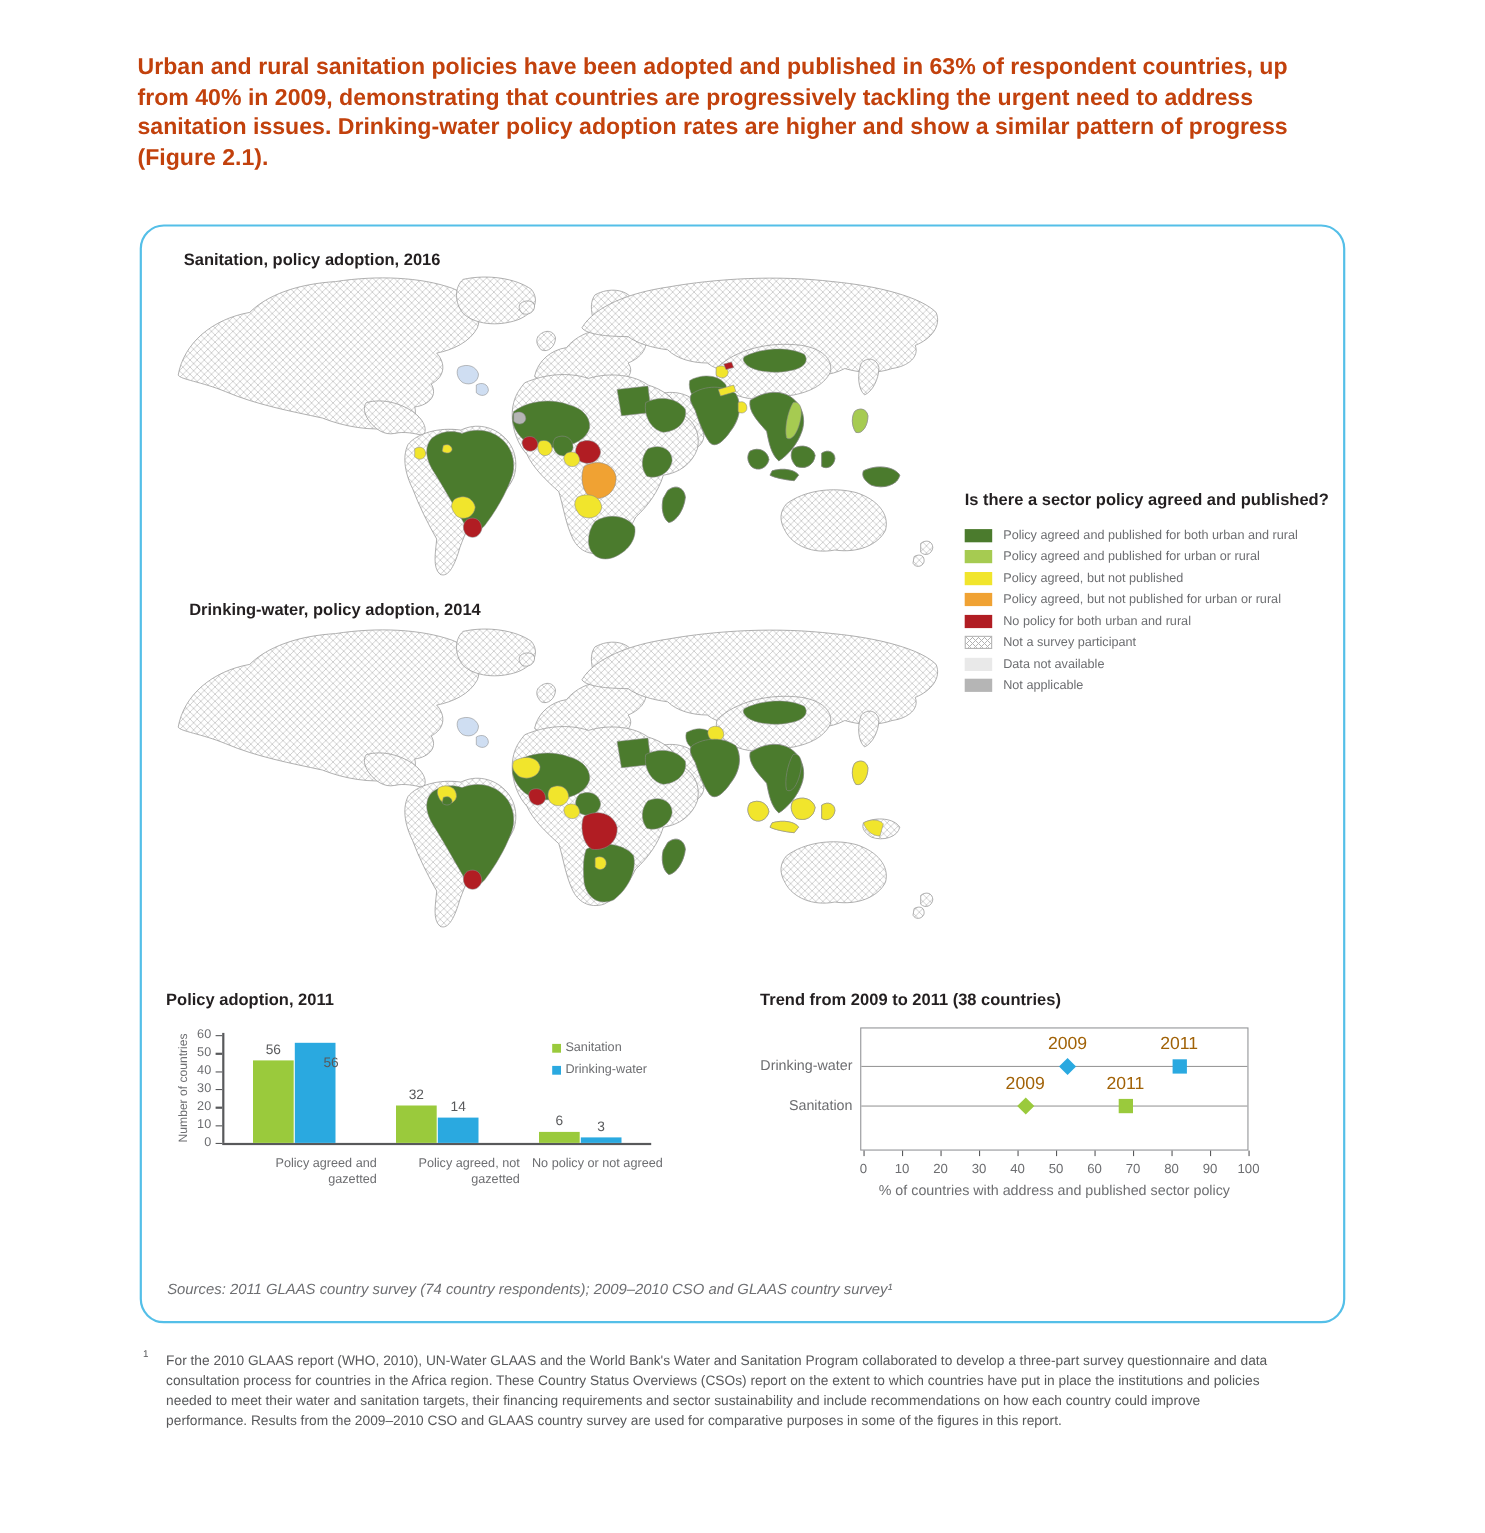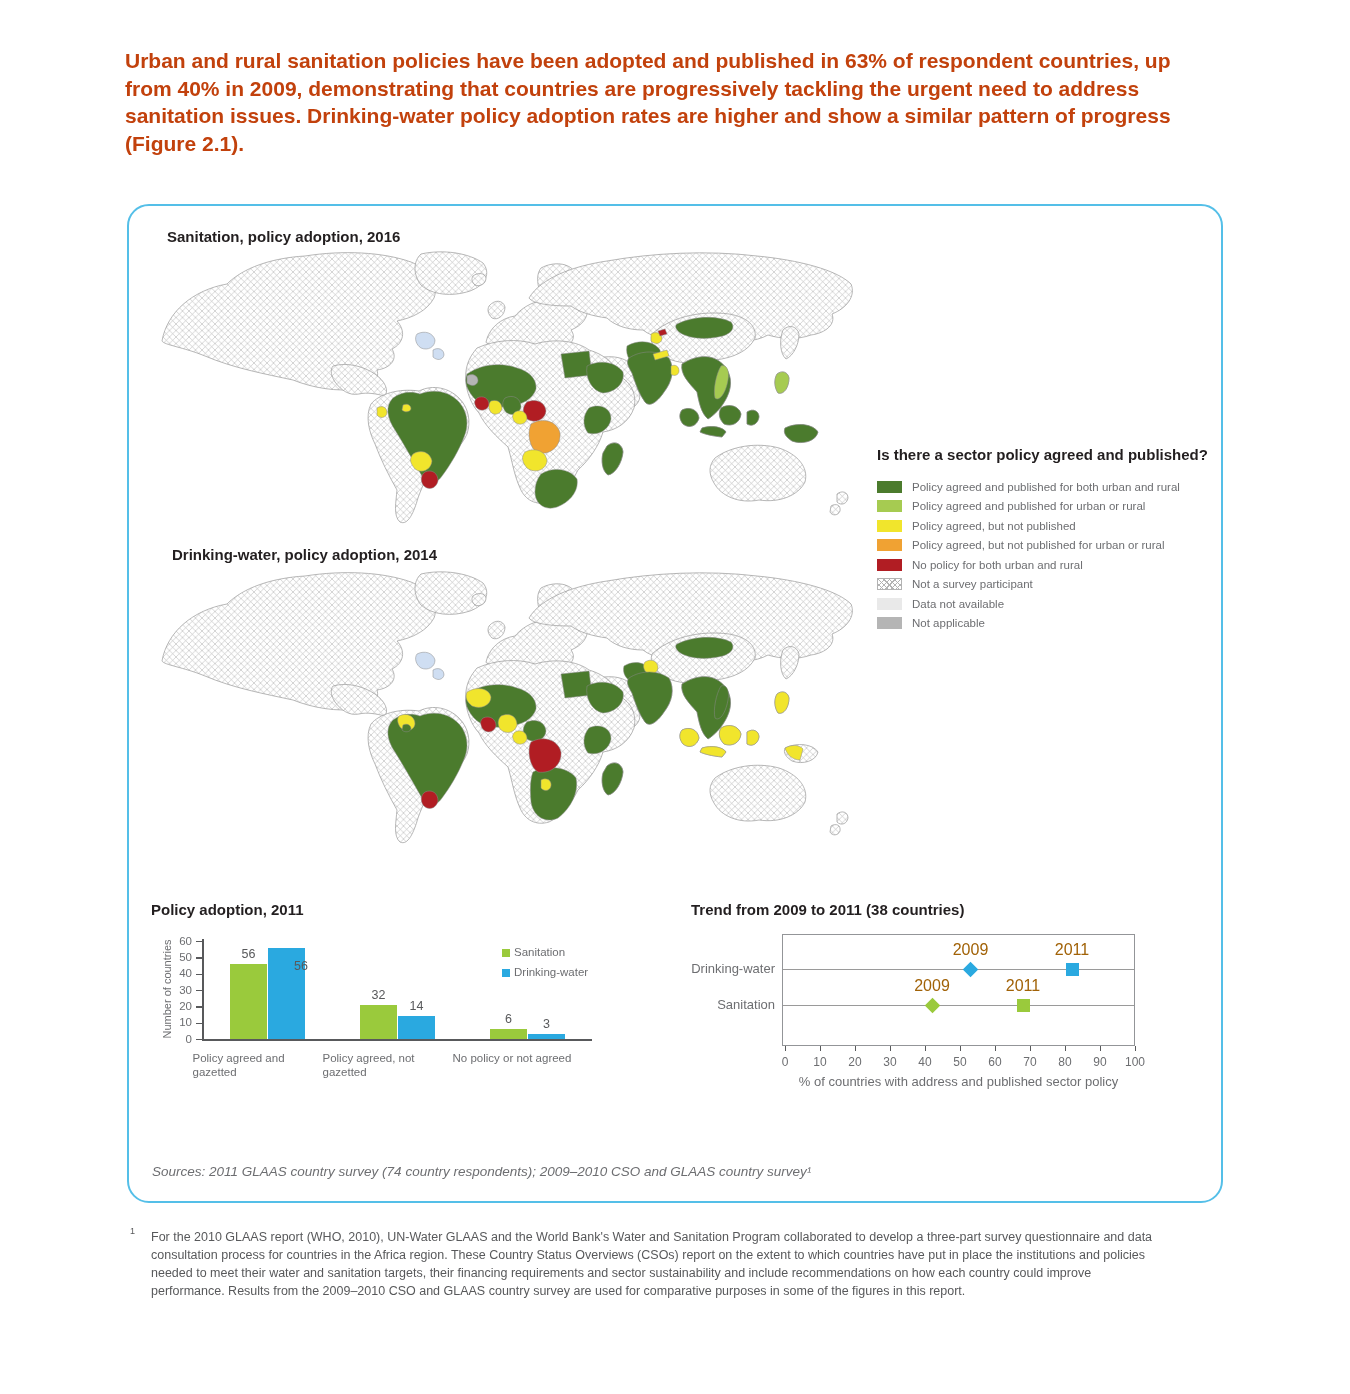--- a/index.html
+++ b/index.html
@@ -21,21 +21,21 @@
      repeating-linear-gradient(-45deg,transparent 0 3px,#b3b3b3 3px 3.8px),#fff;
      border:1px solid #b3b3b3;box-sizing:border-box;}
   .legend-row span{font-size:11.5px;color:#6d6e71;}
   .chart{position:absolute;}
   .chart h3{position:absolute;left:6px;top:0;margin:0;font-size:15px;font-weight:bold;color:#231f20;white-space:nowrap;}
   #barchart{left:16px;top:695px;width:530px;height:200px;}
   #trendchart{left:556px;top:695px;width:520px;height:200px;}
   .abs{position:absolute;}
   .ticklab{font-size:11.5px;color:#6d6e71;text-align:right;}
   .xticklab{font-size:12px;color:#6d6e71;text-align:center;}
-  .catlab{font-size:11.5px;color:#6d6e71;text-align:left;white-space:pre-line;line-height:1.25;}
+  .catlab{font-size:11.5px;color:#6d6e71;text-align:right;white-space:pre-line;line-height:1.25;}
   .vallab{font-size:12.5px;color:#58595b;text-align:center;}
   .yearlab{font-size:16px;color:#a16207;text-align:center;}
   .rowlab{font-size:13px;color:#6d6e71;text-align:right;}
   .ylab-rot{transform:rotate(-90deg);transform-origin:center;font-size:11px;color:#6d6e71;white-space:nowrap;}
   .axlab{font-size:13px;color:#6d6e71;text-align:center;}
   .caption{position:absolute;left:23px;top:918px;margin:0;font-size:17.5px;color:#414042;}
   .caption .figlabel{color:#1599d6;font-weight:bold;}
   .sources{position:absolute;left:23px;top:958px;margin:0;font-size:13.5px;font-style:italic;color:#6d6e71;}
   .footnote{position:absolute;left:151px;top:1228px;width:1016px;font-size:12.5px;line-height:1.45;color:#58595b;}
   .footnote .fnmark{position:absolute;left:-21px;top:-3px;font-size:9px;}

